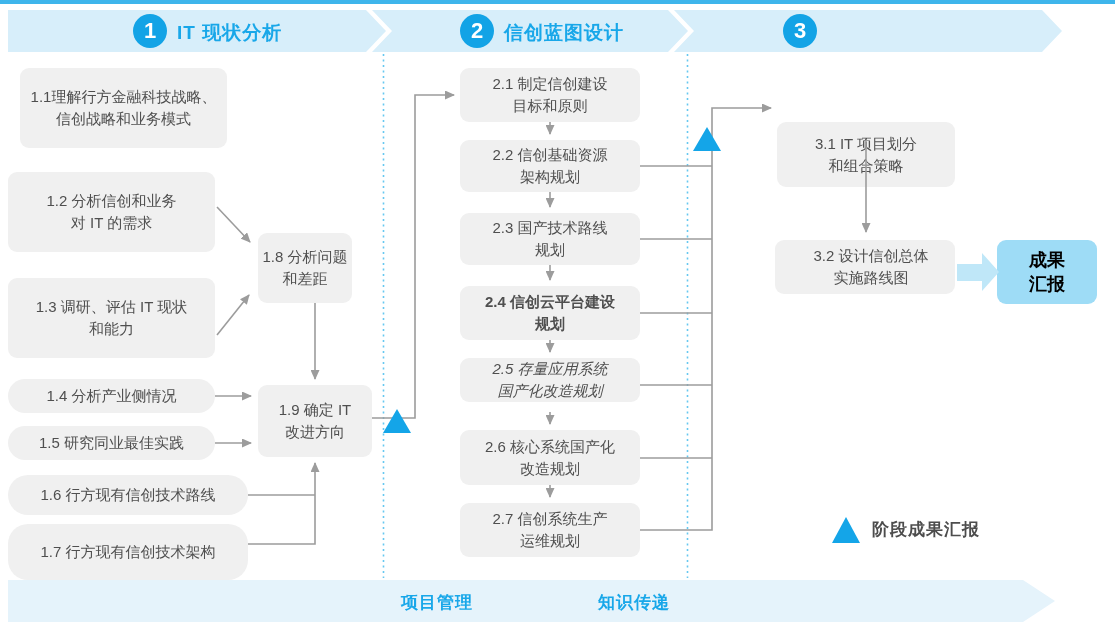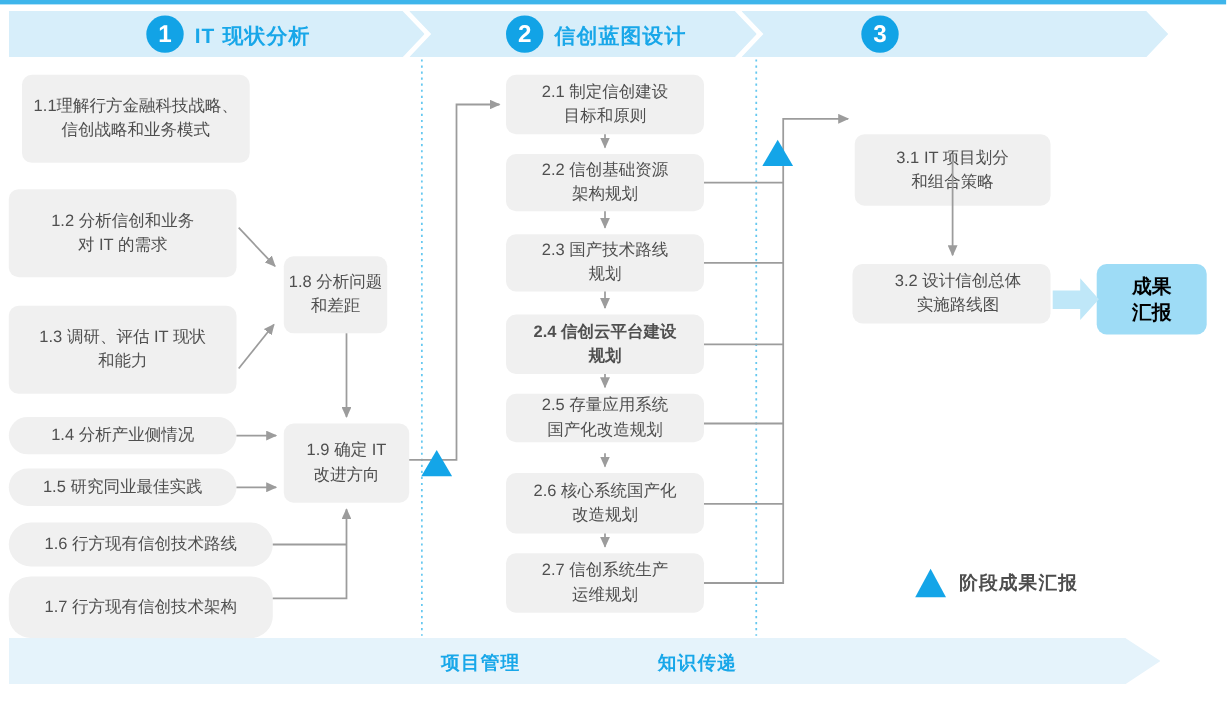--- a/index.html
+++ b/index.html
@@ -76,21 +76,21 @@
 改进方向</div>
 
   <div class="box" style="left:460px;top:68px;width:180px;height:54px;">2.1 制定信创建设
 目标和原则</div>
   <div class="box" style="left:460px;top:140px;width:180px;height:52px;">2.2 信创基础资源
 架构规划</div>
   <div class="box" style="left:460px;top:213px;width:180px;height:52px;">2.3 国产技术路线
 规划</div>
   <div class="box" style="left:460px;top:286px;width:180px;height:54px;font-weight:bold;">2.4 信创云平台建设
 规划</div>
-  <div class="box" style="left:460px;top:358px;width:180px;height:44px;">2.5 存量应用系统
+  <div class="box" style="left:460px;top:358px;width:180px;height:44px;font-style:italic;">2.5 存量应用系统
 国产化改造规划</div>
   <div class="box" style="left:460px;top:430px;width:180px;height:55px;">2.6 核心系统国产化
 改造规划</div>
   <div class="box" style="left:460px;top:503px;width:180px;height:54px;">2.7 信创系统生产
 运维规划</div>
 
   <div class="box" style="left:777px;top:78px;width:178px;height:65px;margin-top:44px;">3.1 IT 项目划分
 和组合策略</div>
   <div class="box" style="left:775px;top:240px;width:180px;height:54px;padding-left:16px;">3.2 设计信创总体
 实施路线图</div>

